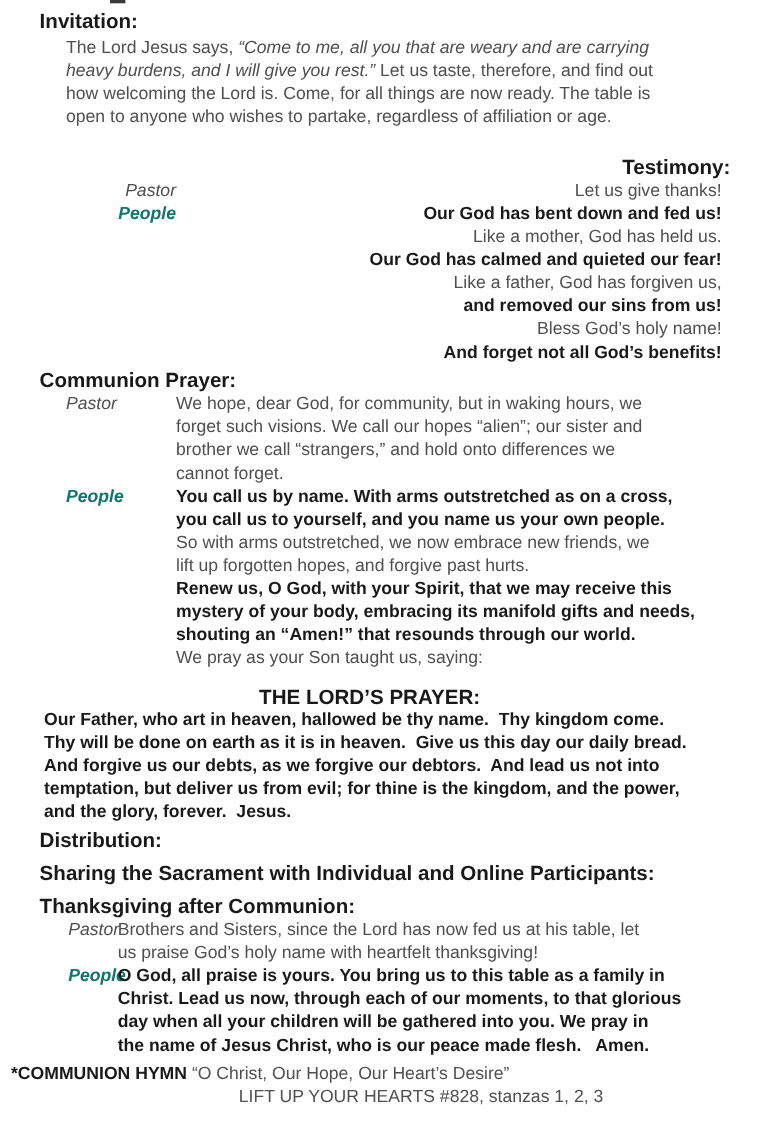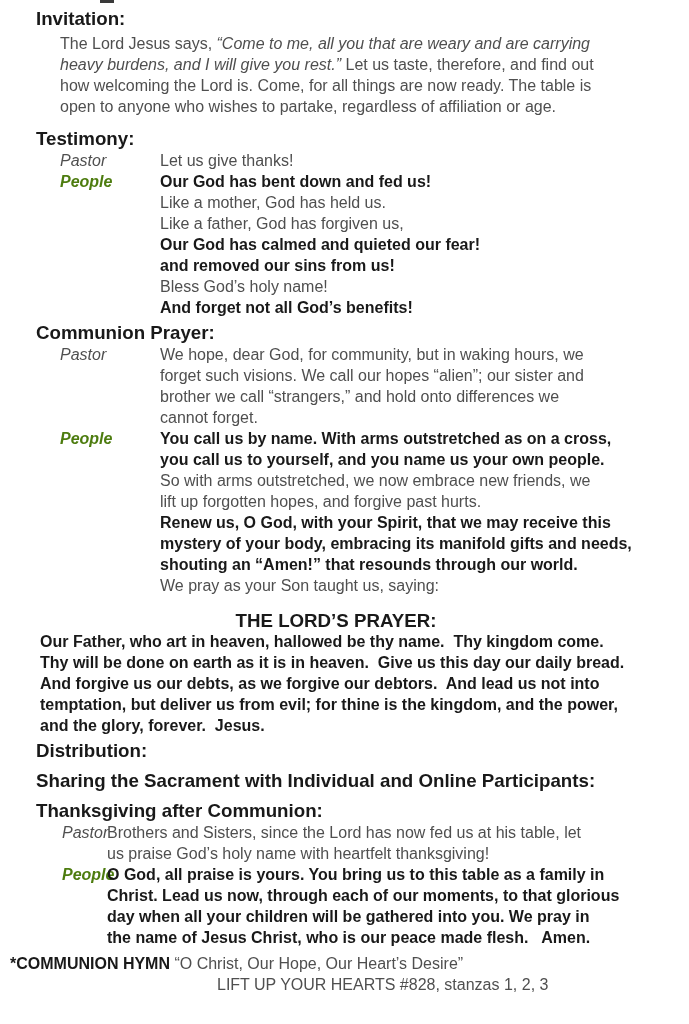--- a/index.html
+++ b/index.html
@@ -14,32 +14,32 @@
     color:#4f4f4f;
     overflow:hidden;
     padding-top:8px;
   }
   .artifact {
     position:absolute; left:100px; top:0;
     width:14px; height:3px; background:#3a3a3a;
   }
   .h { font-weight:bold; color:#191919; }
   .ind-h { margin-left:36px; }
-  .sec-gap { margin-top:11px; }
+  .sec-gap { margin-top:24px;text-align:right; }
   .sec-gap-sm { margin-top:4px; }
   .sec-gap-lg { margin-top:14px; }
   .para {
     margin-left:60px; margin-right:55px; margin-top:4px;
   }
   .it { font-style:italic; }
   .dlg { margin-top:1px; }
   .row { display:flex; }
   .spk { flex:0 0 auto; width:100px; margin-left:60px; }
   .spk.pastor { font-style:italic; }
-  .spk.people { font-style:italic; font-weight:bold; color:#4d7c0f; }
+  .spk.people { font-style:italic; font-weight:bold; color:#0f766e; }
   .speech { flex:1 1 auto; margin-right:8px; }
   .ln { white-space:pre-wrap; }
   .ln.b { font-weight:bold; color:#191919; }
   .lp-head { margin-left:8px;text-align:center; }
   .lp-body { margin-left:40px; margin-right:20px; }
   .lp-body .ln { font-weight:bold; color:#191919; }
   .mini-head { margin-left:36px; }
   .mt3 { margin-top:4px; }
   .mt8 { margin-top:9px; }
   .dlg-narrow .spk { width:45px; margin-left:62px; }
@@ -66,22 +66,22 @@
         <div class="spk pastor">Pastor</div>
         <div class="speech">
           <div class="ln">Let us give thanks!</div>
         </div>
       </div>
       <div class="row">
         <div class="spk people">People</div>
         <div class="speech">
           <div class="ln b">Our God has bent down and fed us!</div>
           <div class="ln">Like a mother, God has held us.</div>
+          <div class="ln b">Our God has calmed and quieted our fear!</div>
           <div class="ln">Like a father, God has forgiven us,</div>
-          <div class="ln b">Our God has calmed and quieted our fear!</div>
           <div class="ln b">and removed our sins from us!</div>
           <div class="ln">Bless God’s holy name!</div>
           <div class="ln b">And forget not all God’s benefits!</div>
         </div>
       </div>
     </div>
   </section>
 
   <section class="sec-gap-sm">
     <h3 class="h ind-h">Communion Prayer:</h3>

